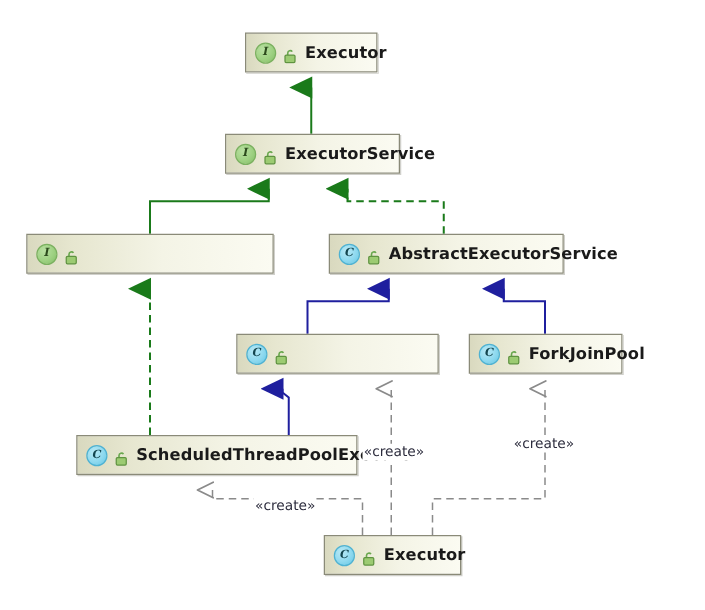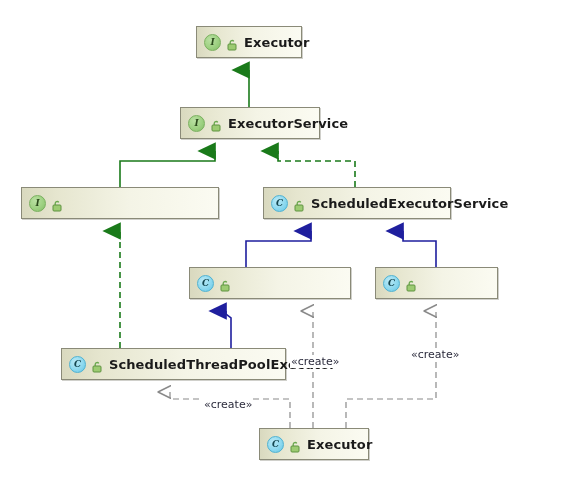--- a/index.html
+++ b/index.html
@@ -178,41 +178,42 @@
   </div>
 
   <div class="uml-node" style="left:263px; top:187px; width:188px; height:32px;">
     <span class="kind-icon cls">C</span>
     <span class="lock-icon">
       <svg viewBox="0 0 12 12" width="12" height="12" xmlns="http://www.w3.org/2000/svg">
         <path d="M4.2 5.2 V3.4 a2 2 0 0 1 3.6 -1.1" fill="none" stroke="#6aa84f" stroke-width="1.3"></path>
         <rect x="2" y="5" width="8" height="6" rx="1" fill="#9ccb72" stroke="#5f9340" stroke-width="1"></rect>
       </svg>
     </span>
-    <span class="node-label">ScheduledExecutorService</span>
+    <span class="node-label">AbstractExecutorService</span>
   </div>
 
   <div class="uml-node" style="left:189px; top:267px; width:162px; height:32px;">
     <span class="kind-icon cls">C</span>
     <span class="lock-icon">
       <svg viewBox="0 0 12 12" width="12" height="12" xmlns="http://www.w3.org/2000/svg">
         <path d="M4.2 5.2 V3.4 a2 2 0 0 1 3.6 -1.1" fill="none" stroke="#6aa84f" stroke-width="1.3"></path>
         <rect x="2" y="5" width="8" height="6" rx="1" fill="#9ccb72" stroke="#5f9340" stroke-width="1"></rect>
       </svg>
     </span>
   </div>
 
   <div class="uml-node" style="left:375px; top:267px; width:123px; height:32px;">
     <span class="kind-icon cls">C</span>
     <span class="lock-icon">
       <svg viewBox="0 0 12 12" width="12" height="12" xmlns="http://www.w3.org/2000/svg">
         <path d="M4.2 5.2 V3.4 a2 2 0 0 1 3.6 -1.1" fill="none" stroke="#6aa84f" stroke-width="1.3"></path>
         <rect x="2" y="5" width="8" height="6" rx="1" fill="#9ccb72" stroke="#5f9340" stroke-width="1"></rect>
       </svg>
     </span>
+    <span class="node-label">ForkJoinPool</span>
   </div>
 
   <div class="uml-node" style="left:61px; top:348px; width:225px; height:32px;">
     <span class="kind-icon cls">C</span>
     <span class="lock-icon">
       <svg viewBox="0 0 12 12" width="12" height="12" xmlns="http://www.w3.org/2000/svg">
         <path d="M4.2 5.2 V3.4 a2 2 0 0 1 3.6 -1.1" fill="none" stroke="#6aa84f" stroke-width="1.3"></path>
         <rect x="2" y="5" width="8" height="6" rx="1" fill="#9ccb72" stroke="#5f9340" stroke-width="1"></rect>
       </svg>
     </span>

